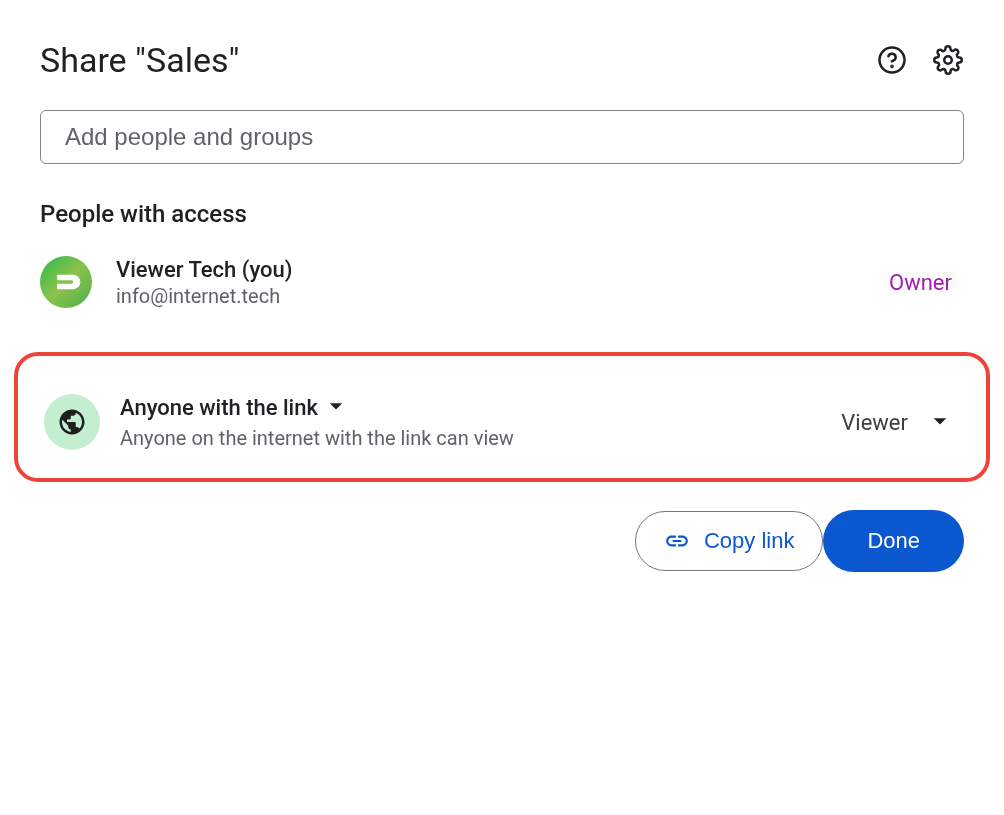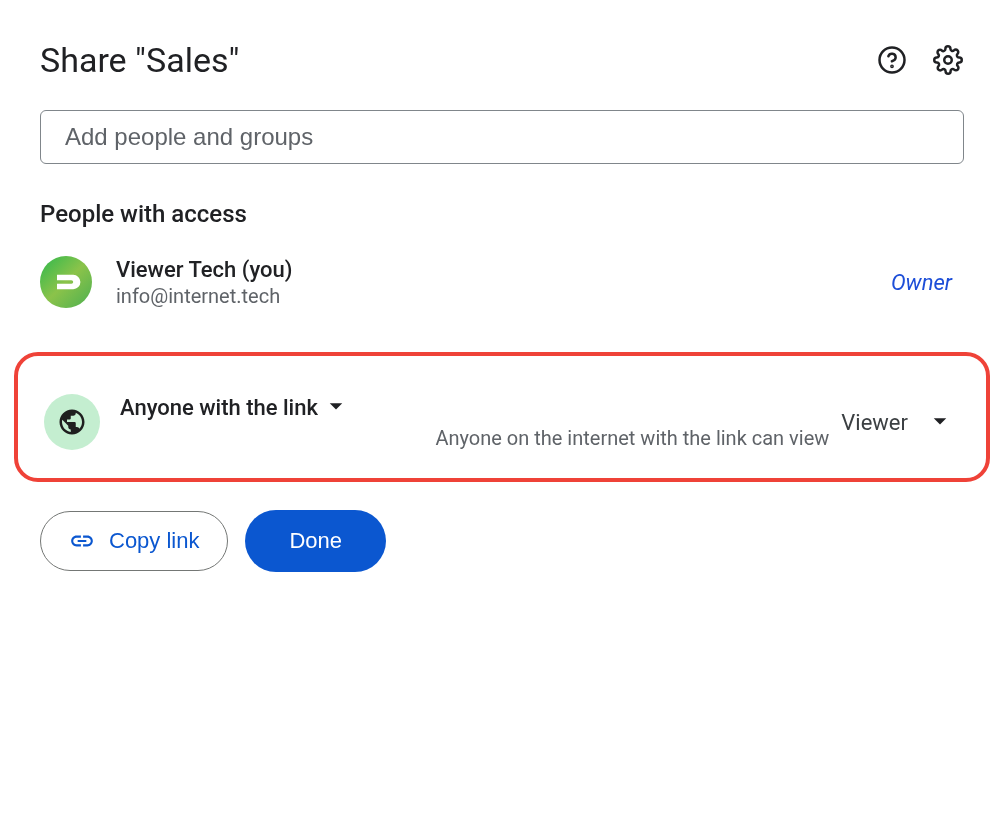--- a/index.html
+++ b/index.html
@@ -89,37 +89,35 @@
       font-weight: 500;
       color: #202124;
       margin-bottom: 2px;
     }
     .person-email {
       font-size: 20px;
       color: #5f6368;
     }
     .role-label {
       font-size: 22px;
-      color: #1d4ed8;
+      color: #a21caf;
       padding-right: 12px;
-      font-style: italic;
     }
     .highlighted-box {
       border: 4px solid #ef4238;
       border-radius: 24px;
       padding: 18px 26px 28px 26px;
       margin-bottom: 28px;
       margin-left: -26px;
       margin-right: -26px;
     }
     .general-row {
       display: flex;
       align-items: center;
       margin-top: 20px;
-      text-align: right;
     }
     .globe-circle {
       width: 56px;
       height: 56px;
       border-radius: 50%;
       background: #c4eed0;
       display: flex;
       align-items: center;
       justify-content: center;
       margin-right: 20px;
@@ -156,24 +154,23 @@
       display: flex;
       align-items: center;
       gap: 24px;
       font-size: 22px;
       color: #3c4043;
       cursor: pointer;
       padding: 8px 12px;
     }
     .footer {
       display: flex;
-      justify-content: flex-start;
+      justify-content: flex-end;
       align-items: center;
       margin-top: 8px;
-      gap: 17px;
     }
     .copy-link-btn {
       display: flex;
       align-items: center;
       gap: 14px;
       border: 1px solid #747775;
       border-radius: 32px;
       padding: 16px 28px;
       background: #fff;
       cursor: pointer;

